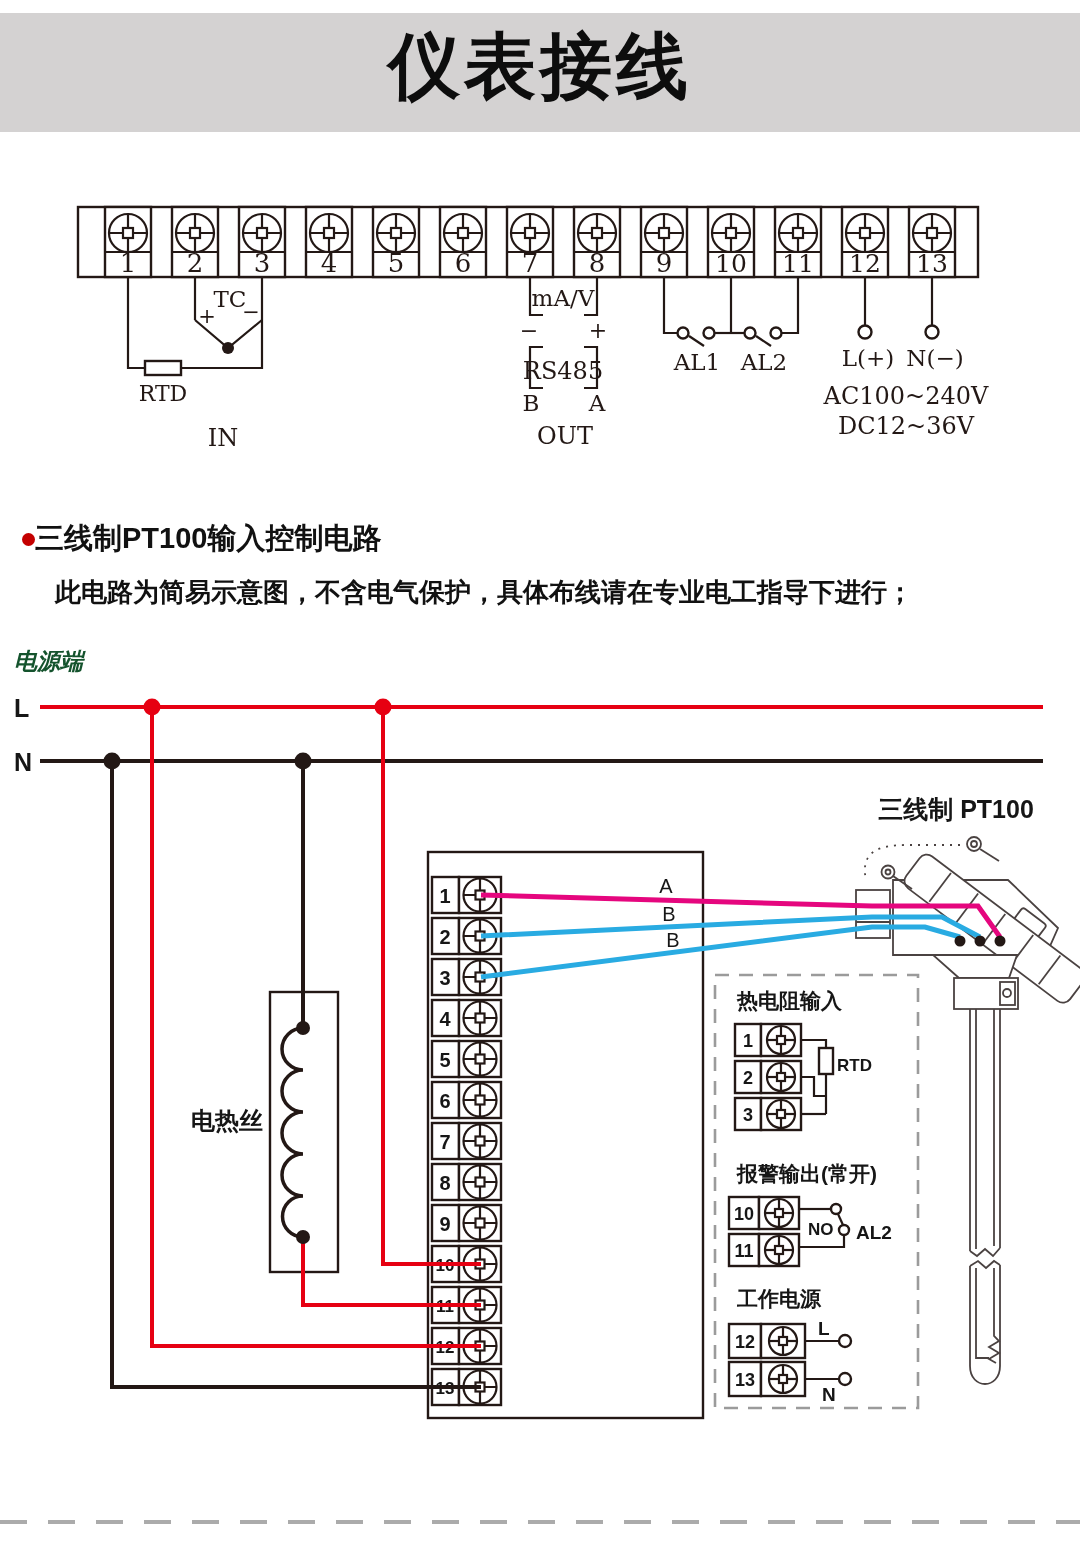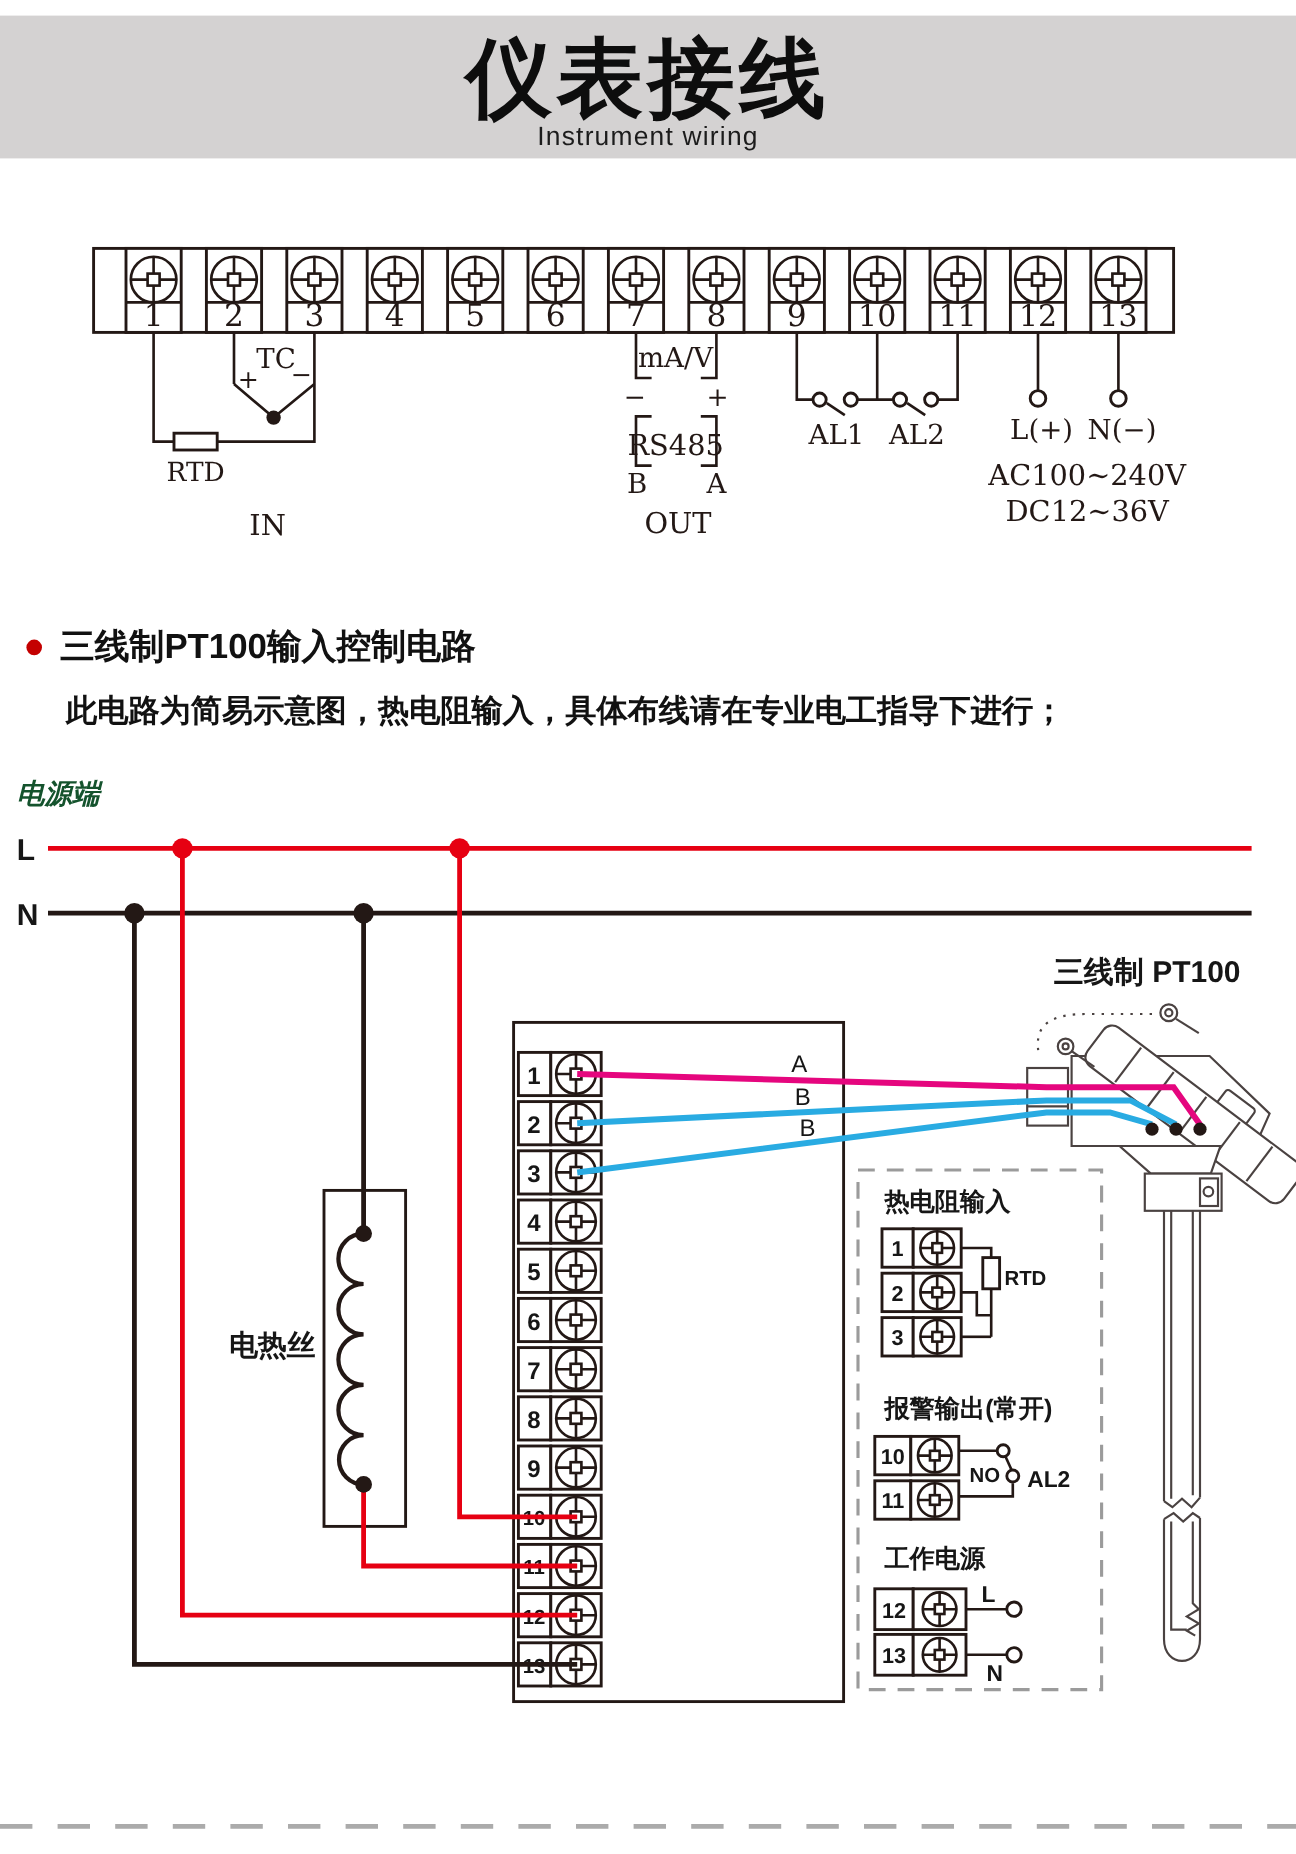--- a/index.html
+++ b/index.html
@@ -4,21 +4,21 @@
 <style>
   html,body{margin:0;padding:0;}
   body{width:1080px;height:1545px;background:#ffffff;position:relative;
        font-family:"Liberation Sans",sans-serif;color:#1a1a1a;overflow:hidden;}
   .band{position:absolute;top:13px;left:0;width:1080px;height:119px;background:#d4d2d2;text-align:center;}
   .band .title{font-size:72px;font-weight:bold;letter-spacing:4px;margin-top:16px;line-height:1.05;color:#0d0d0d;}
   .band .subtitle{font-size:22px;margin-top:-4px;letter-spacing:1px;color:#1c1c1c;}
   svg{position:absolute;left:0;}
   #topsvg{top:195px;}
   #mainsvg{top:680px;}
-  .bullet-row{position:absolute;top:519px;left:22px;display:flex;align-items:center;gap:15px;}
+  .bullet-row{position:absolute;top:519px;left:22px;display:flex;align-items:center;}
   .bullet{width:13px;height:13px;border-radius:50%;background:#c40000;flex:0 0 auto;}
   .section-title{font-size:29px;font-weight:bold;color:#111;}
   .note{position:absolute;top:575px;left:55px;font-size:26px;font-weight:bold;color:#111;}
   .power-label{position:absolute;top:646px;left:14px;font-size:23px;font-weight:bold;color:#14532d;font-style:italic;}
   
   .k{stroke:#231815;fill:none;stroke-width:2.2;}
   .kf{fill:#ffffff;stroke:#231815;stroke-width:2.4;}
   .cad{font-family:"DejaVu Serif","Liberation Serif",serif;fill:#231815;}
   .cn{font-family:"Liberation Sans",sans-serif;font-weight:bold;fill:#161616;}
   .lab{font-family:"Liberation Sans",sans-serif;font-weight:500;fill:#161616;}
@@ -27,21 +27,20 @@
   .pink{stroke:#e5067e;stroke-width:5;fill:none;}
   .blue{stroke:#29abe2;stroke-width:5;fill:none;}
   .sn{stroke:#4a4241;fill:none;stroke-width:1.8;}
   .snf{stroke:#4a4241;fill:#ffffff;stroke-width:1.8;}
 </style>
 </head>
 <body>
 
 <div class="band">
   <div class="title">仪表接线</div>
-  <div class="subtitle">Instrument wiring</div>
 </div>
 
 <svg id="topsvg" width="1080" height="275" viewBox="0 195 1080 275">
   <defs>
     <g id="scrT" class="k">
       <circle r="19" fill="#ffffff"></circle>
       <line x1="-19" y1="0" x2="19" y2="0"></line>
         <line x1="0" y1="-19" x2="0" y2="19"></line>
       <rect x="-5" y="-5" width="10" height="10" fill="#ffffff"></rect>
     </g>
@@ -193,21 +192,21 @@
     <text class="cad" font-size="23" text-anchor="middle" x="935" y="366">N(−)</text>
     <text class="cad" font-size="24" text-anchor="middle" x="906" y="404">AC100~240V</text>
     <text class="cad" font-size="24" text-anchor="middle" x="906" y="434">DC12~36V</text>
   </g>
 </svg>
 
 <div class="bullet-row">
   <span class="bullet"></span>
   <span class="section-title">三线制PT100输入控制电路</span>
 </div>
-<div class="note">此电路为简易示意图，热电阻输入，具体布线请在专业电工指导下进行；</div>
+<div class="note">此电路为简易示意图，不含电气保护，具体布线请在专业电工指导下进行；</div>
 <div class="power-label">电源端</div>
 
 <svg id="mainsvg" width="1080" height="865" viewBox="0 680 1080 865">
 
   <rect class="kf" x="270" y="992" width="68" height="280" stroke-width="2.6"></rect>
   <text class="cn" font-size="24" text-anchor="middle" x="227" y="1129">电热丝</text>
 
   <g>
     <path class="snf" d="M893,880 L1008,880 L1058,928 L1046,955 L893,955 Z"></path>
     <g transform="translate(925,851) rotate(37)">

